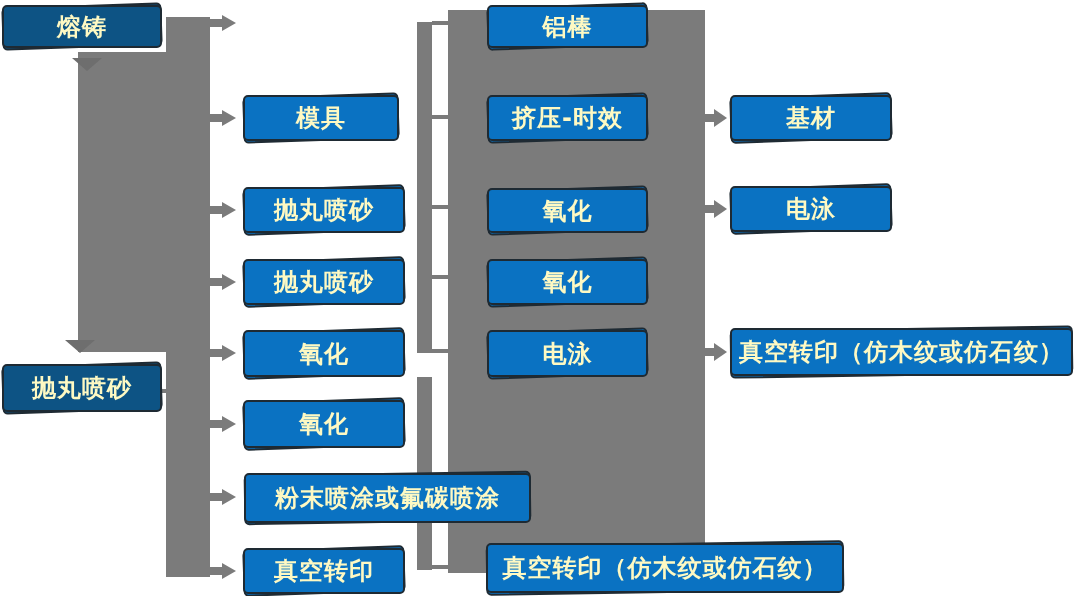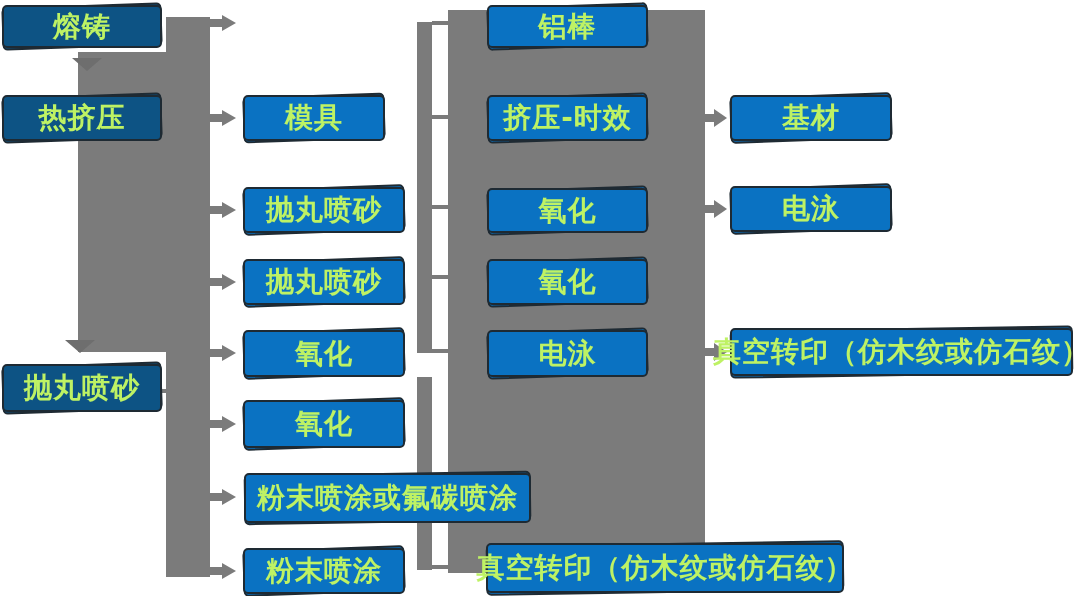--- a/index.html
+++ b/index.html
@@ -25,21 +25,21 @@
   .node.dark  { --bg:#0d5384; }
   .node::before { 
     content:""; position:absolute; inset:0; background:var(--bg);
     border:2px solid #1e2a33; border-radius:5px; transform:rotate(-2deg);
   }
   .node.wide::before { transform:rotate(-0.9deg); }
   .node .face {
     position:absolute; inset:0; background:var(--bg);
     border:2px solid #1e2a33; border-radius:5px; box-sizing:border-box;
     display:flex; align-items:center; justify-content:center;
-    color:#bef264; font-weight:bold; font-size:28px; white-space:nowrap;
+    color:#fef9c3; font-weight:bold; font-size:24px; white-space:nowrap;
     letter-spacing:1px;
   }
 </style>
 </head>
 <body>
 
 <div id="canvas">
 
   <div class="gray" style="left:78px;  top:52px;  width:132px; height:300px;"></div>
   <div class="gray" style="left:166px; top:17px;  width:44px;  height:560px;"></div>
@@ -89,47 +89,44 @@
 
   <div class="gray" style="left:705px; top:205px; width:9px; height:8px;"></div>
   <div class="arrow-right big" style="left:714px; top:200px;"></div>
 
   <div class="gray" style="left:705px; top:348px; width:9px; height:8px;"></div>
   <div class="arrow-right big" style="left:714px; top:343px;"></div>
 
   <div class="node dark" style="left:2px; top:5px; width:160px; height:43px;">
     <div class="face">熔铸</div>
   </div>
-  <div class="node dark" style="left:2px; top:95px; width:160px; height:46px;">
-    <div class="face">热挤压</div>
-  </div>
   <div class="node dark" style="left:2px; top:364px; width:160px; height:48px;">
     <div class="face">抛丸喷砂</div>
   </div>
 
-  <div class="node light" style="left:243px; top:95px; width:142px; height:46px;">
+  <div class="node light" style="left:243px; top:95px; width:156px; height:46px;">
     <div class="face">模具</div>
   </div>
   <div class="node light" style="left:243px; top:187px; width:162px; height:46px;">
     <div class="face">抛丸喷砂</div>
   </div>
   <div class="node light" style="left:243px; top:259px; width:162px; height:46px;">
     <div class="face">抛丸喷砂</div>
   </div>
   <div class="node light" style="left:243px; top:330px; width:162px; height:47px;">
     <div class="face">氧化</div>
   </div>
   <div class="node light" style="left:243px; top:400px; width:162px; height:48px;">
     <div class="face">氧化</div>
   </div>
   <div class="node light wide" style="left:244px; top:473px; width:287px; height:50px;">
     <div class="face">粉末喷涂或氟碳喷涂</div>
   </div>
   <div class="node light" style="left:243px; top:548px; width:162px; height:46px;">
-    <div class="face">粉末喷涂</div>
+    <div class="face">真空转印</div>
   </div>
 
   <div class="node light" style="left:487px; top:5px; width:161px; height:43px;">
     <div class="face">铝棒</div>
   </div>
   <div class="node light" style="left:487px; top:95px; width:161px; height:46px;text-align:right;">
     <div class="face">挤压-时效</div>
   </div>
   <div class="node light" style="left:487px; top:188px; width:161px; height:45px;">
     <div class="face">氧化</div>

